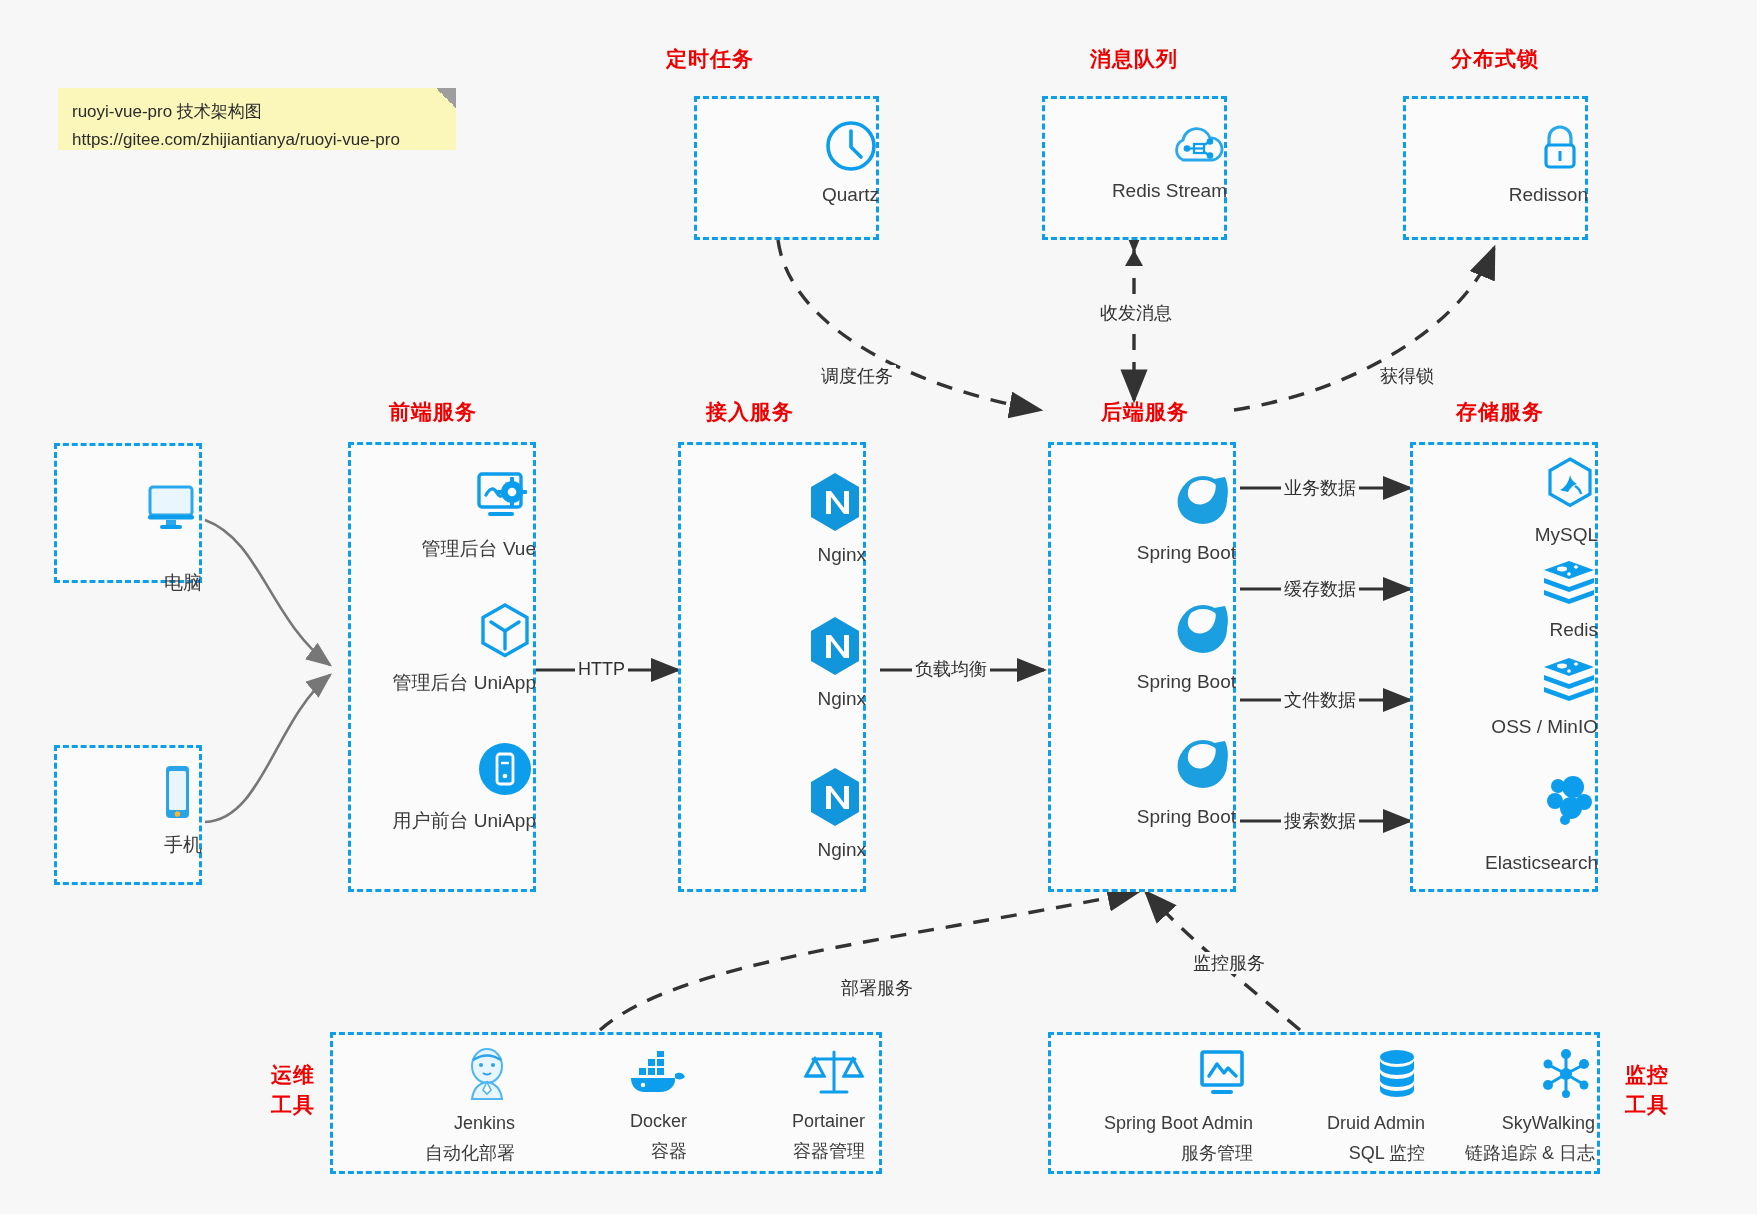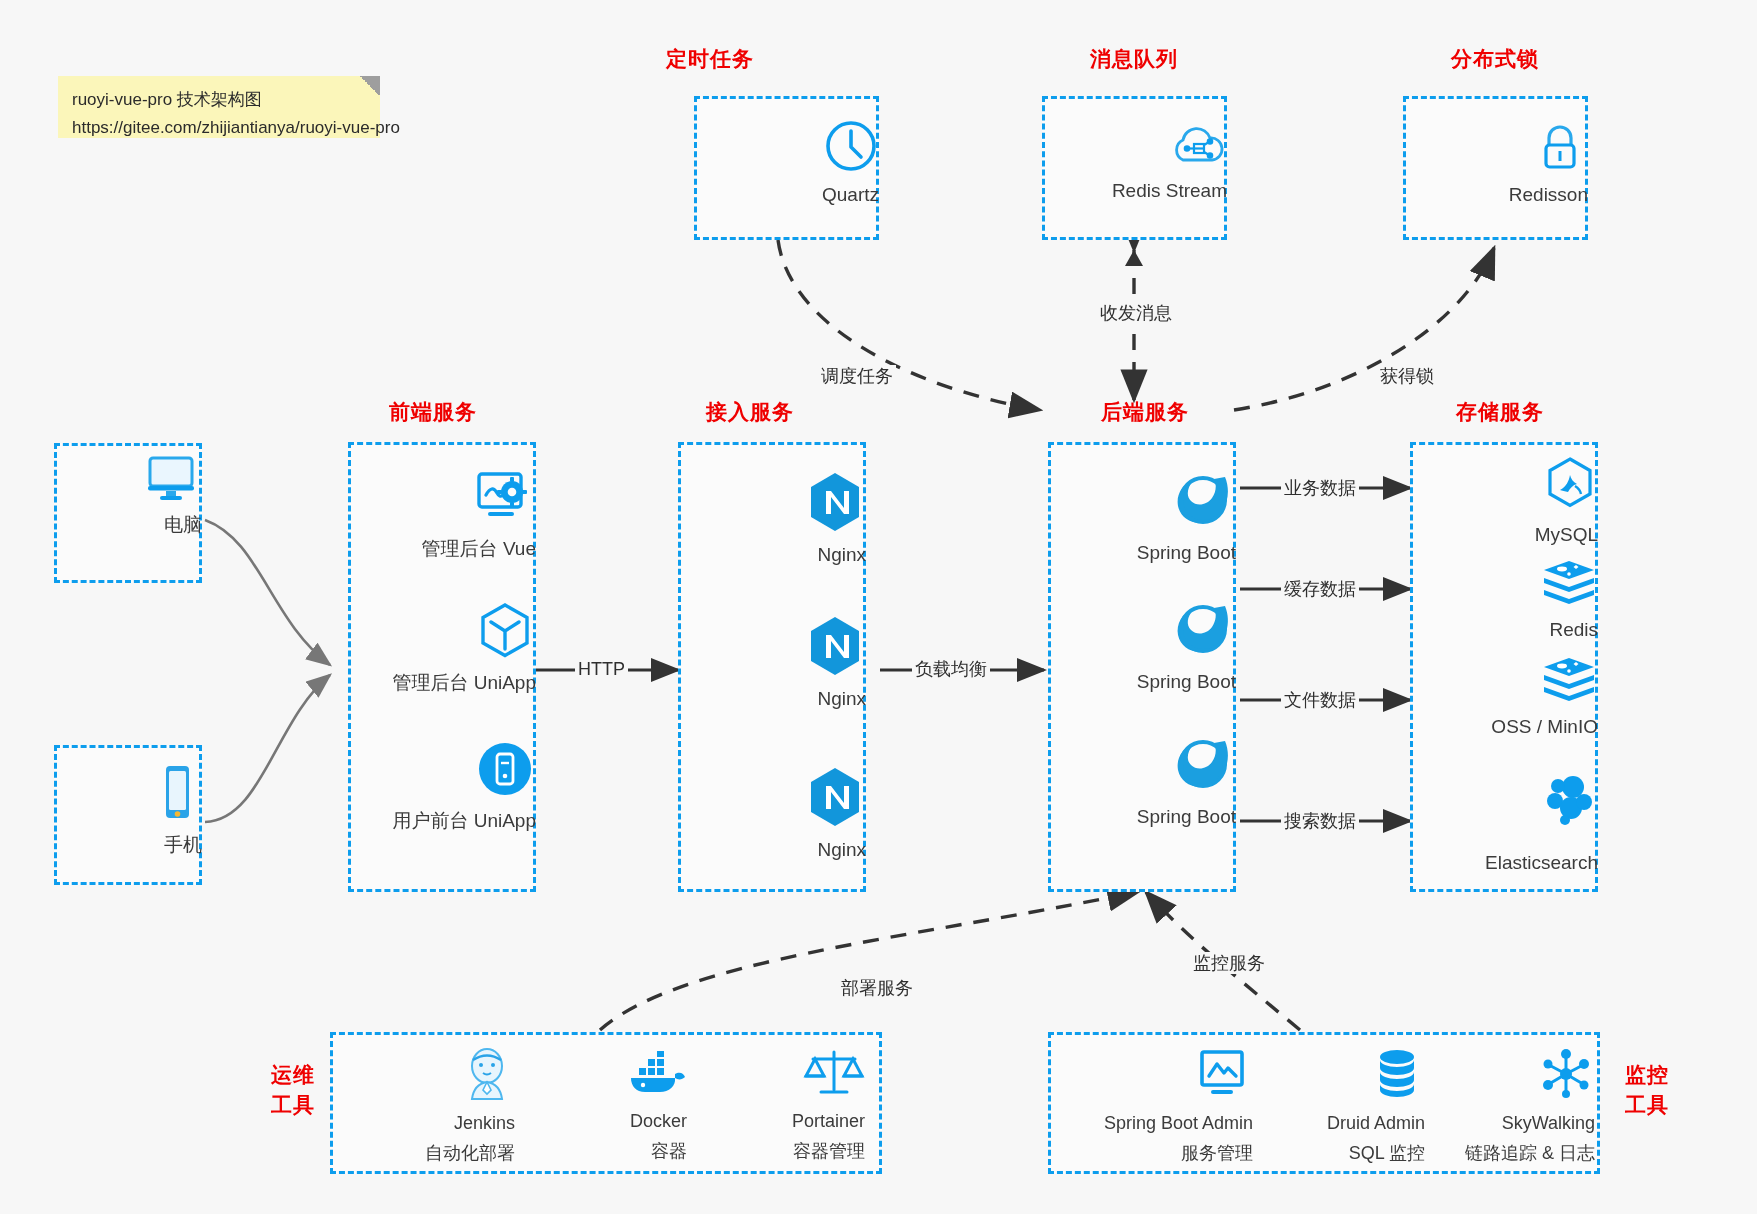--- a/index.html
+++ b/index.html
@@ -8,21 +8,21 @@
     background:#f7f7f7;
     font-family:"Liberation Sans","DejaVu Sans",sans-serif;
     position:relative;overflow:hidden;
     color:#333;
   }
   #canvas{position:absolute;inset:0;}
   svg.edges{position:absolute;left:0;top:0;width:1757px;height:1214px;pointer-events:none;}
 
   
   .note{
-    position:absolute;left:58px;top:76px;width:322px;height:62px;
+    position:absolute;left:58px;top:88px;width:398px;height:62px;
     background:#fbf6ba;box-sizing:border-box;
     padding:10px 14px 0 14px;
   }
   .note .fold{
     position:absolute;right:0;top:0;width:20px;height:20px;
     background:linear-gradient(225deg,#9e9e9e 0 50%,transparent 50%);
   }
   .note-line{font-size:17px;line-height:28px;color:#2b2b2b;white-space:nowrap;}
 
   
@@ -140,21 +140,21 @@
       <svg width="56" height="56" viewBox="0 0 56 56">
         <path d="M17 27 V20 a11 11 0 0 1 22 0 v7" fill="none" stroke="#29a8ec" stroke-width="3.2"></path>
         <rect x="14" y="27" width="28" height="22" rx="3.5" fill="none" stroke="#0d9ded" stroke-width="3.2"></rect>
         <line x1="28" y1="33" x2="28" y2="43" stroke="#0d9ded" stroke-width="3"></line>
       </svg>
     </span>
     <span class="cap">Redisson</span>
   </div>
 
   <div class="dbox" style="left:54px;top:443px;width:148px;height:140px;"></div>
-  <div class="cell" style="left:54px;top:448px;width:148px;">
+  <div class="cell" style="left:54px;top:477px;width:148px;gap:29px;">
     <span class="ico">
       <svg width="62" height="56" viewBox="0 0 62 56">
         <rect x="10" y="10" width="42" height="28" rx="3" fill="#eaf6fe" stroke="#29a8ec" stroke-width="3"></rect>
         <rect x="8" y="38" width="46" height="4.5" rx="2" fill="#0d9ded"></rect>
         <rect x="26" y="43" width="10" height="6" fill="#29a8ec"></rect>
         <rect x="20" y="48" width="22" height="4" rx="2" fill="#0d9ded"></rect>
       </svg>
     </span>
     <span class="cap">电脑</span>
   </div>

